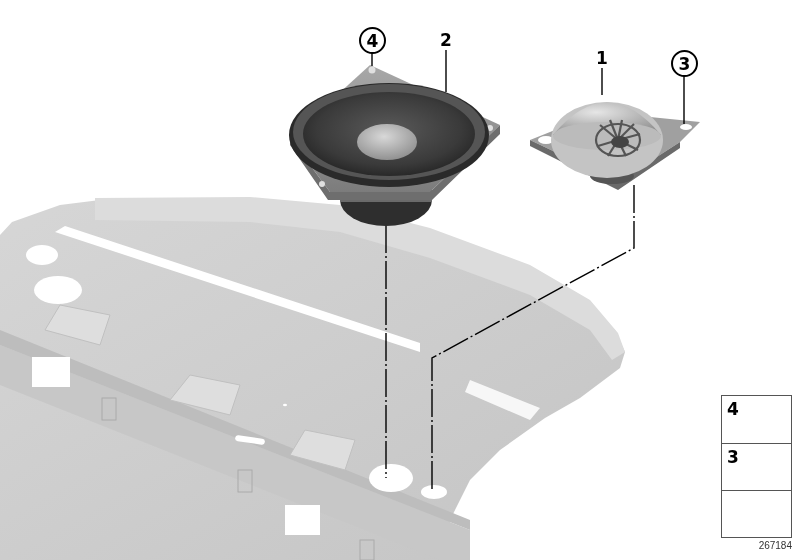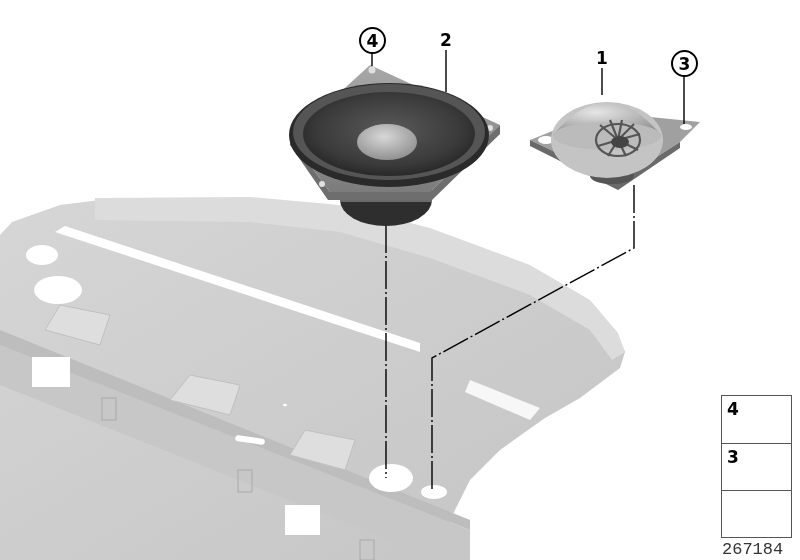--- a/index.html
+++ b/index.html
@@ -4,21 +4,21 @@
 <style>
   html, body { margin:0; padding:0; background:#ffffff; }
   body { width:800px; height:560px; position:relative; overflow:hidden; font-family:"Liberation Sans", sans-serif; }
   #stage { position:absolute; left:0; top:0; width:800px; height:560px; }
   .callout-num { position:absolute; font-family:"DejaVu Sans", sans-serif; font-weight:bold; font-size:17px; color:#000; text-align:center; width:24px; line-height:20px; }
   .callout-circle { position:absolute; width:27px; height:27px; border:2px solid #000; border-radius:50%; box-sizing:border-box; background:#fff; }
   .callout-circle span { position:absolute; left:0; top:2px; width:100%; text-align:center; font-family:"DejaVu Sans", sans-serif; font-weight:bold; font-size:17px; line-height:20px; }
   #legend { position:absolute; left:721px; top:395px; width:71px; height:143px; border:1px solid #555; box-sizing:border-box; background:#fff; }
   .legend-cell { position:absolute; left:0; width:69px; border-bottom:1px solid #555; box-sizing:border-box; }
   .legend-num { position:absolute; left:5px; top:3px; font-family:"DejaVu Sans", sans-serif; font-weight:bold; font-size:17px; line-height:20px; }
-  #diagram-id { position:absolute; left:722px; top:540px; width:70px; text-align:left; font-size:17px; color:#333; font-family:Liberation Mono, monospace; }
+  #diagram-id { position:absolute; left:722px; top:540px; width:70px; text-align:right; font-size:10px; color:#333; font-family:Liberation Sans, sans-serif; }
 </style>
 </head>
 <body>
 
 <div id="stage">
 
   <svg width="800" height="560" viewBox="0 0 800 560" style="position:absolute;left:0;top:0">
     <defs>
       <linearGradient id="shelfGrad" x1="0" y1="0" x2="1" y2="1">
         <stop offset="0" stop-color="#d6d6d6"></stop>

